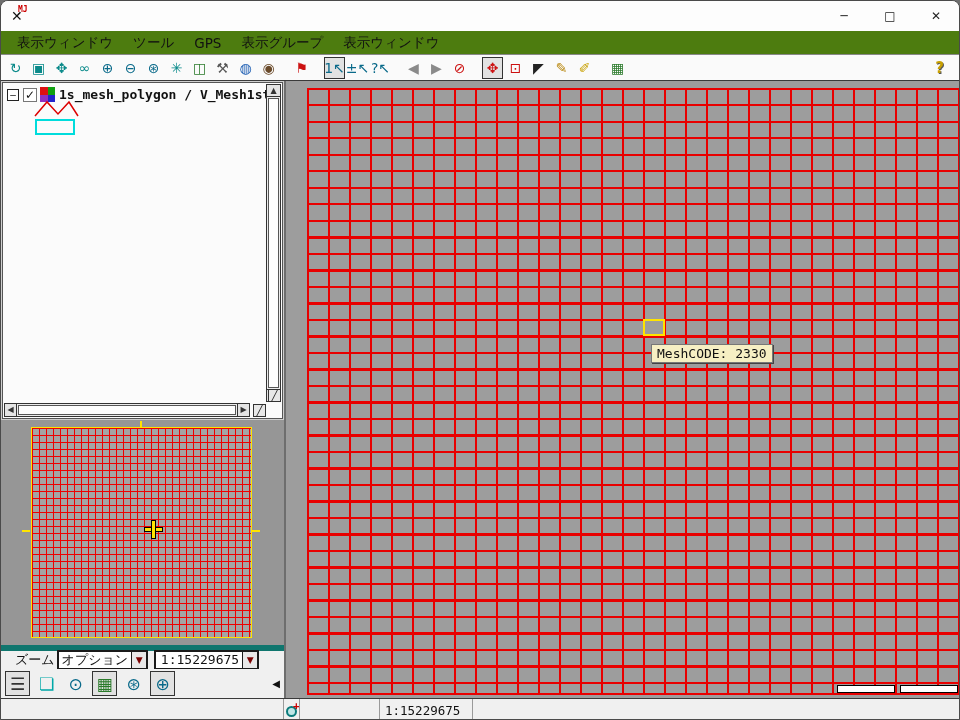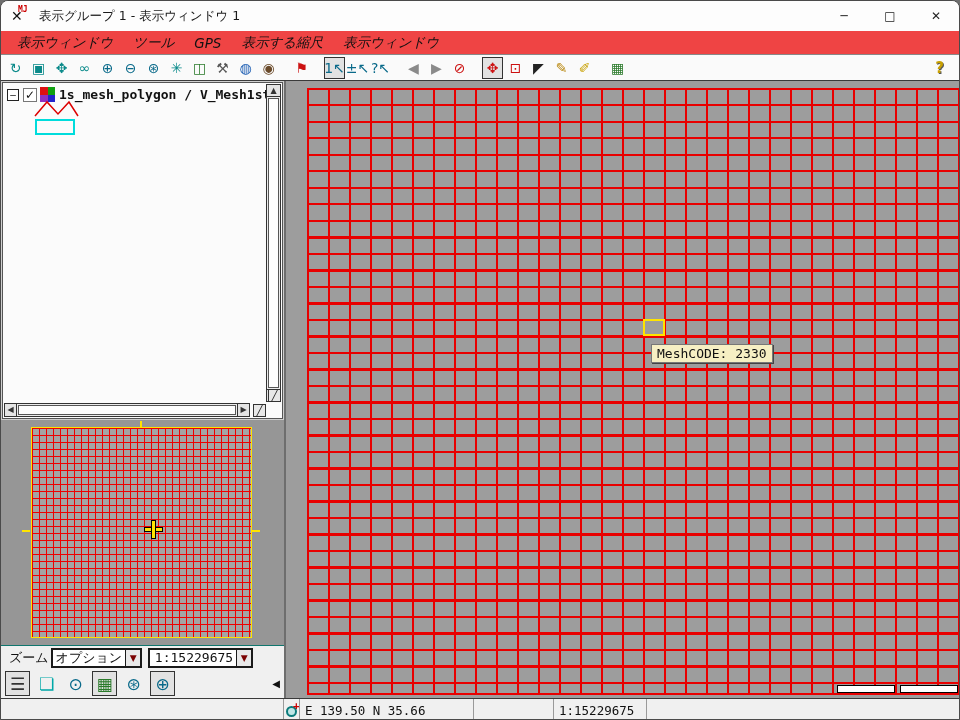--- a/index.html
+++ b/index.html
@@ -11,21 +11,21 @@
   }
   
   .titlebar{height:30px;background:#fdfdfd;display:flex;align-items:center;padding-left:10px;}
   .app-icon{width:20px;height:20px;position:relative;margin-right:8px;flex:0 0 auto;}
   .app-icon .mj{position:absolute;top:-1px;left:7px;color:#cc0000;font:bold 8px "DejaVu Sans Mono",monospace;}
   .app-icon .ax{position:absolute;top:2px;left:0;color:#111;font-size:14px;font-weight:bold;}
   .title-text{font-size:12.5px;color:#1a1a1a;}
   .win-controls{margin-left:auto;display:flex;height:30px;}
   .win-btn{width:46px;height:30px;display:flex;align-items:center;justify-content:center;font-size:12px;color:#222;}
   
-  .menubar{height:23px;background:#ef4444;display:flex;align-items:center;padding-left:6px;font-style:italic;}
+  .menubar{height:23px;background:#4d7c0f;display:flex;align-items:center;padding-left:6px;}
   .menu-item{padding:2px 10px;font-size:13.5px;white-space:nowrap;}
   
   .toolbar{height:27px;background:#fafafa;border-top:1px solid #888;border-bottom:1px solid #3a3a3a;
     display:flex;align-items:center;padding:0 3px;}
   .tb-btn{width:21px;height:22px;display:flex;align-items:center;justify-content:center;
     margin:0 1px;flex:0 0 auto;border:1px solid transparent;}
   .tb-btn.pressed{border:1px solid #333;background:#e2e2e2;}
   .tb-glyph{font-size:14px;line-height:20px;white-space:nowrap;}
   .tb-help{margin-left:auto;margin-right:6px;}
   .tb-help .tb-glyph{font-weight:bold;font-size:15px;text-shadow:1px 1px 0 #555;}
@@ -65,21 +65,21 @@
     background-image:repeating-linear-gradient(to right,#ee0000 0,#ee0000 1px,transparent 1px,transparent 7px),
                      repeating-linear-gradient(to bottom,#ee0000 0,#ee0000 1px,transparent 1px,transparent 7px);}
   .ov-tick{position:absolute;background:#ffe400;}
   .tick-left{left:21px;top:110px;width:8px;height:2px;}
   .tick-right{right:24px;top:110px;width:8px;height:2px;}
   .tick-top{left:139px;top:1px;width:2px;height:6px;}
   .crosshair{position:absolute;left:144px;top:101px;width:17px;height:17px;}
   .crosshair::before{content:"";position:absolute;left:0;top:7px;width:17px;height:3px;background:#ffe400;box-shadow:0 0 0 1px #000;}
   .crosshair::after{content:"";position:absolute;left:7px;top:0;width:3px;height:17px;background:#ffe400;box-shadow:0 0 0 1px #000;}
   
-  .zoom-row{height:24px;background:#f0f0f0;border-top:1px solid #0f766e;display:flex;align-items:center;padding:0 6px;font-size:13px;}
+  .zoom-row{height:24px;background:#f0f0f0;border-top:6px solid #0f766e;display:flex;align-items:center;padding:0 12px;font-size:13px;}
   .zoom-label{margin:0 2px;white-space:nowrap;}
   .combo{display:flex;align-items:stretch;height:20px;border:2px solid #1a1a1a;background:#fff;}
   .combo .val{padding:0 3px;font-size:13px;line-height:16px;white-space:nowrap;}
   .combo .drop{width:15px;background:#e8e8e8;border-left:1px solid #1a1a1a;color:#7a0000;font-size:9px;
     display:flex;align-items:center;justify-content:center;}
   .scale-combo{margin-left:6px;}
   .scale-combo .val{font-family:"DejaVu Sans Mono",monospace;min-width:86px;text-align:right;}
   
   .mini-toolbar{height:29px;background:#f0f0f0;display:flex;align-items:center;padding:0 2px;position:relative;}
   .mini-toolbar .tb-btn{width:25px;height:25px;margin:0 2px;}
@@ -115,37 +115,36 @@
 </head>
 <body>
 
 <div id="window">
 
   <div class="titlebar">
     <span class="app-icon">
       <span class="mj">MJ</span>
       <span class="ax">✕</span>
     </span>
-    <span class="title-text">表示グループ 1  - 表示ウィンドウ 1</span>
     <span class="win-controls">
       <span class="win-btn">─</span>
       <span class="win-btn">□</span>
       <span class="win-btn">✕</span>
     </span>
   </div>
 
   <div class="menubar">
 
       <div class="menu-item"><span>表示ウィンドウ</span></div>
 
       <div class="menu-item"><span>ツール</span></div>
 
       <div class="menu-item"><span>GPS</span></div>
 
-      <div class="menu-item"><span>表示する縮尺</span></div>
+      <div class="menu-item"><span>表示グループ</span></div>
 
       <div class="menu-item"><span>表示ウィンドウ</span></div>
     </div>
 
   <div class="toolbar">
     <div style="display:flex;align-items:center;">
 
         <div class="tb-btn">
           <span class="tb-glyph" style="color: rgb(10, 138, 138);">↻</span>
         </div>
@@ -348,18 +347,17 @@
       <div class="scalebar sb1"></div>
       <div class="scalebar sb2"></div>
     </div>
   </div>
 
   <div class="statusbar">
     <span class="st-cell st-empty-l"></span>
     <span class="st-cell st-icon">
       <span class="locate-icon"></span>
     </span>
-    <span class="st-cell st-c1">E 139.50  N 35.66</span>
     <span class="st-cell st-empty-m"></span>
     <span class="st-cell st-scale">1:15229675</span>
     <span class="st-cell st-empty-r"></span>
   </div>
 </div>
 
 </body></html>

